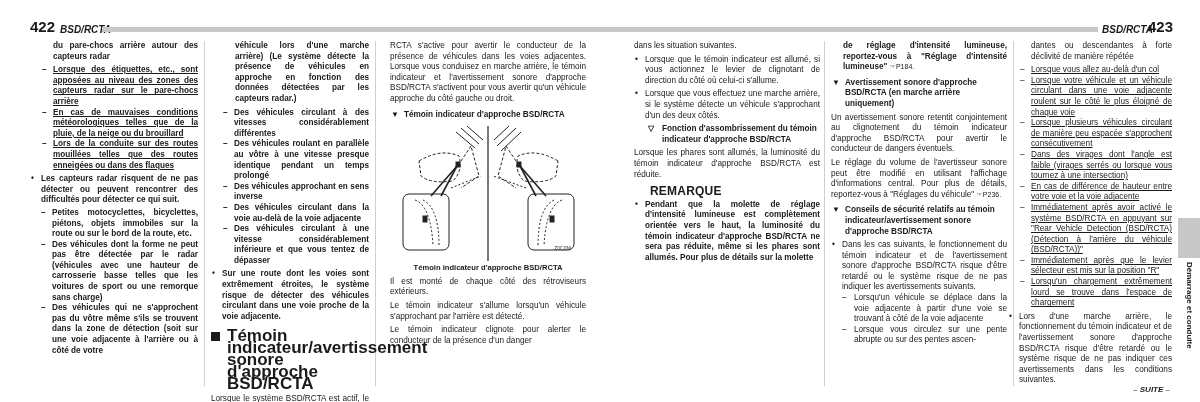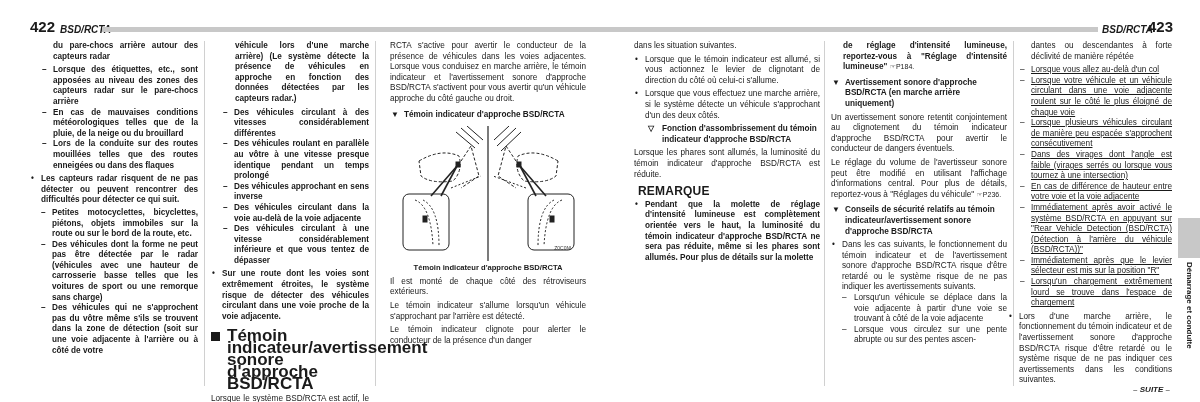--- a/index.html
+++ b/index.html
@@ -26,21 +26,21 @@
   ul.dash > li { position: relative; padding-left: 11px; text-align: justify; }
   ul.dash > li::before { content: "\2013"; position: absolute; left: 0; top: 0; }
   ul.dash.indent > li { padding-left: 12px; }
 
   .h-block { font-size: 17px; font-weight: bold; line-height: 12px; margin: 8px 0 4px; position: relative; padding-left: 16px; }
   .h-block .sq { position: absolute; left: 0; top: 2px; width: 9px; height: 9px; background: #1a1a1a; }
   .h-tri { font-weight: bold; position: relative; padding-left: 14px; margin: 5px 0 3px; }
   .h-tri .tri { position: absolute; left: 1px; top: 0; font-size: 8px; }
   .h-otri { font-weight: bold; position: relative; padding-left: 28px; margin: 3px 0 3px; }
   .h-otri .tri { position: absolute; left: 14px; top: 0; font-size: 8px; }
-  .remarque { font-size: 12px; font-weight: bold; margin: 6px 4px 3px; letter-spacing: 0.2px; }
+  .remarque { font-size: 12px; font-weight: bold; margin: 6px 16px 3px; letter-spacing: 0.2px; }
 
   .figure { width: 175px; height: 135px; margin: 6px auto 0; position: relative; }
   .fig-caption { font-weight: bold; text-align: center; font-size: 7.6px; margin: 2px 0 3px; }
   .fig-code { position: absolute; right: 4px; bottom: 8px; font-size: 5px; color: #333; }
 
   .thumb-tab { position: absolute; left: 1178px; top: 218px; width: 22px; height: 40px; background: #c8c8c8; }
   .thumb-text { position: absolute; left: 1176px; top: 262px; width: 24px; height: 120px; }
   .thumb-text span { position: absolute; left: 12px; top: 0; transform-origin: 0 0; transform: rotate(90deg) translateY(-6px); white-space: nowrap; font-size: 8px; font-weight: bold; }
 
   .suite { position: absolute; right: 30px; bottom: 8px; font-size: 8px; font-weight: bold; font-style: italic; }
@@ -49,21 +49,21 @@
 </head>
 <body>
 
 <div class="page page-left">
   <div class="hdr-num" style="left:30px;">422</div>
   <div class="hdr-sec" style="left:60px;">BSD/RCTA</div>
   <div class="hdr-bar" style="left:102px; width:498px;"></div>
 
   <div class="col bold" style="left:30px; width:168px;">
     <p style="padding-left:23px;">du pare-chocs arrière autour des capteurs radar</p>
-    <ul class="dash" style="margin-left:12px; margin-bottom:3px;">
+    <ul class="dash" style="margin-left:12px; margin-bottom:3px;text-decoration:underline;">
       <li>Lorsque des étiquettes, etc., sont apposées au niveau des zones des capteurs radar sur le pare-chocs arrière</li>
       <li>En cas de mauvaises conditions météorologiques telles que de la pluie, de la neige ou du brouillard</li>
       <li>Lors de la conduite sur des routes mouillées telles que des routes enneigées ou dans des flaques</li>
     </ul>
     <ul class="bul">
       <li>
         <span>Les capteurs radar risquent de ne pas détecter ou peuvent rencontrer des difficultés pour détecter ce qui suit.</span>
         <ul class="dash" style="margin-top:2px;">
           <li>Petites motocyclettes, bicyclettes, piétons, objets immobiles sur la route ou sur le bord de la route, etc.</li>
           <li>Des véhicules dont la forme ne peut pas être détectée par le radar (véhicules avec une hauteur de carrosserie basse telles que les voitures de sport ou une remorque sans charge)</li>

